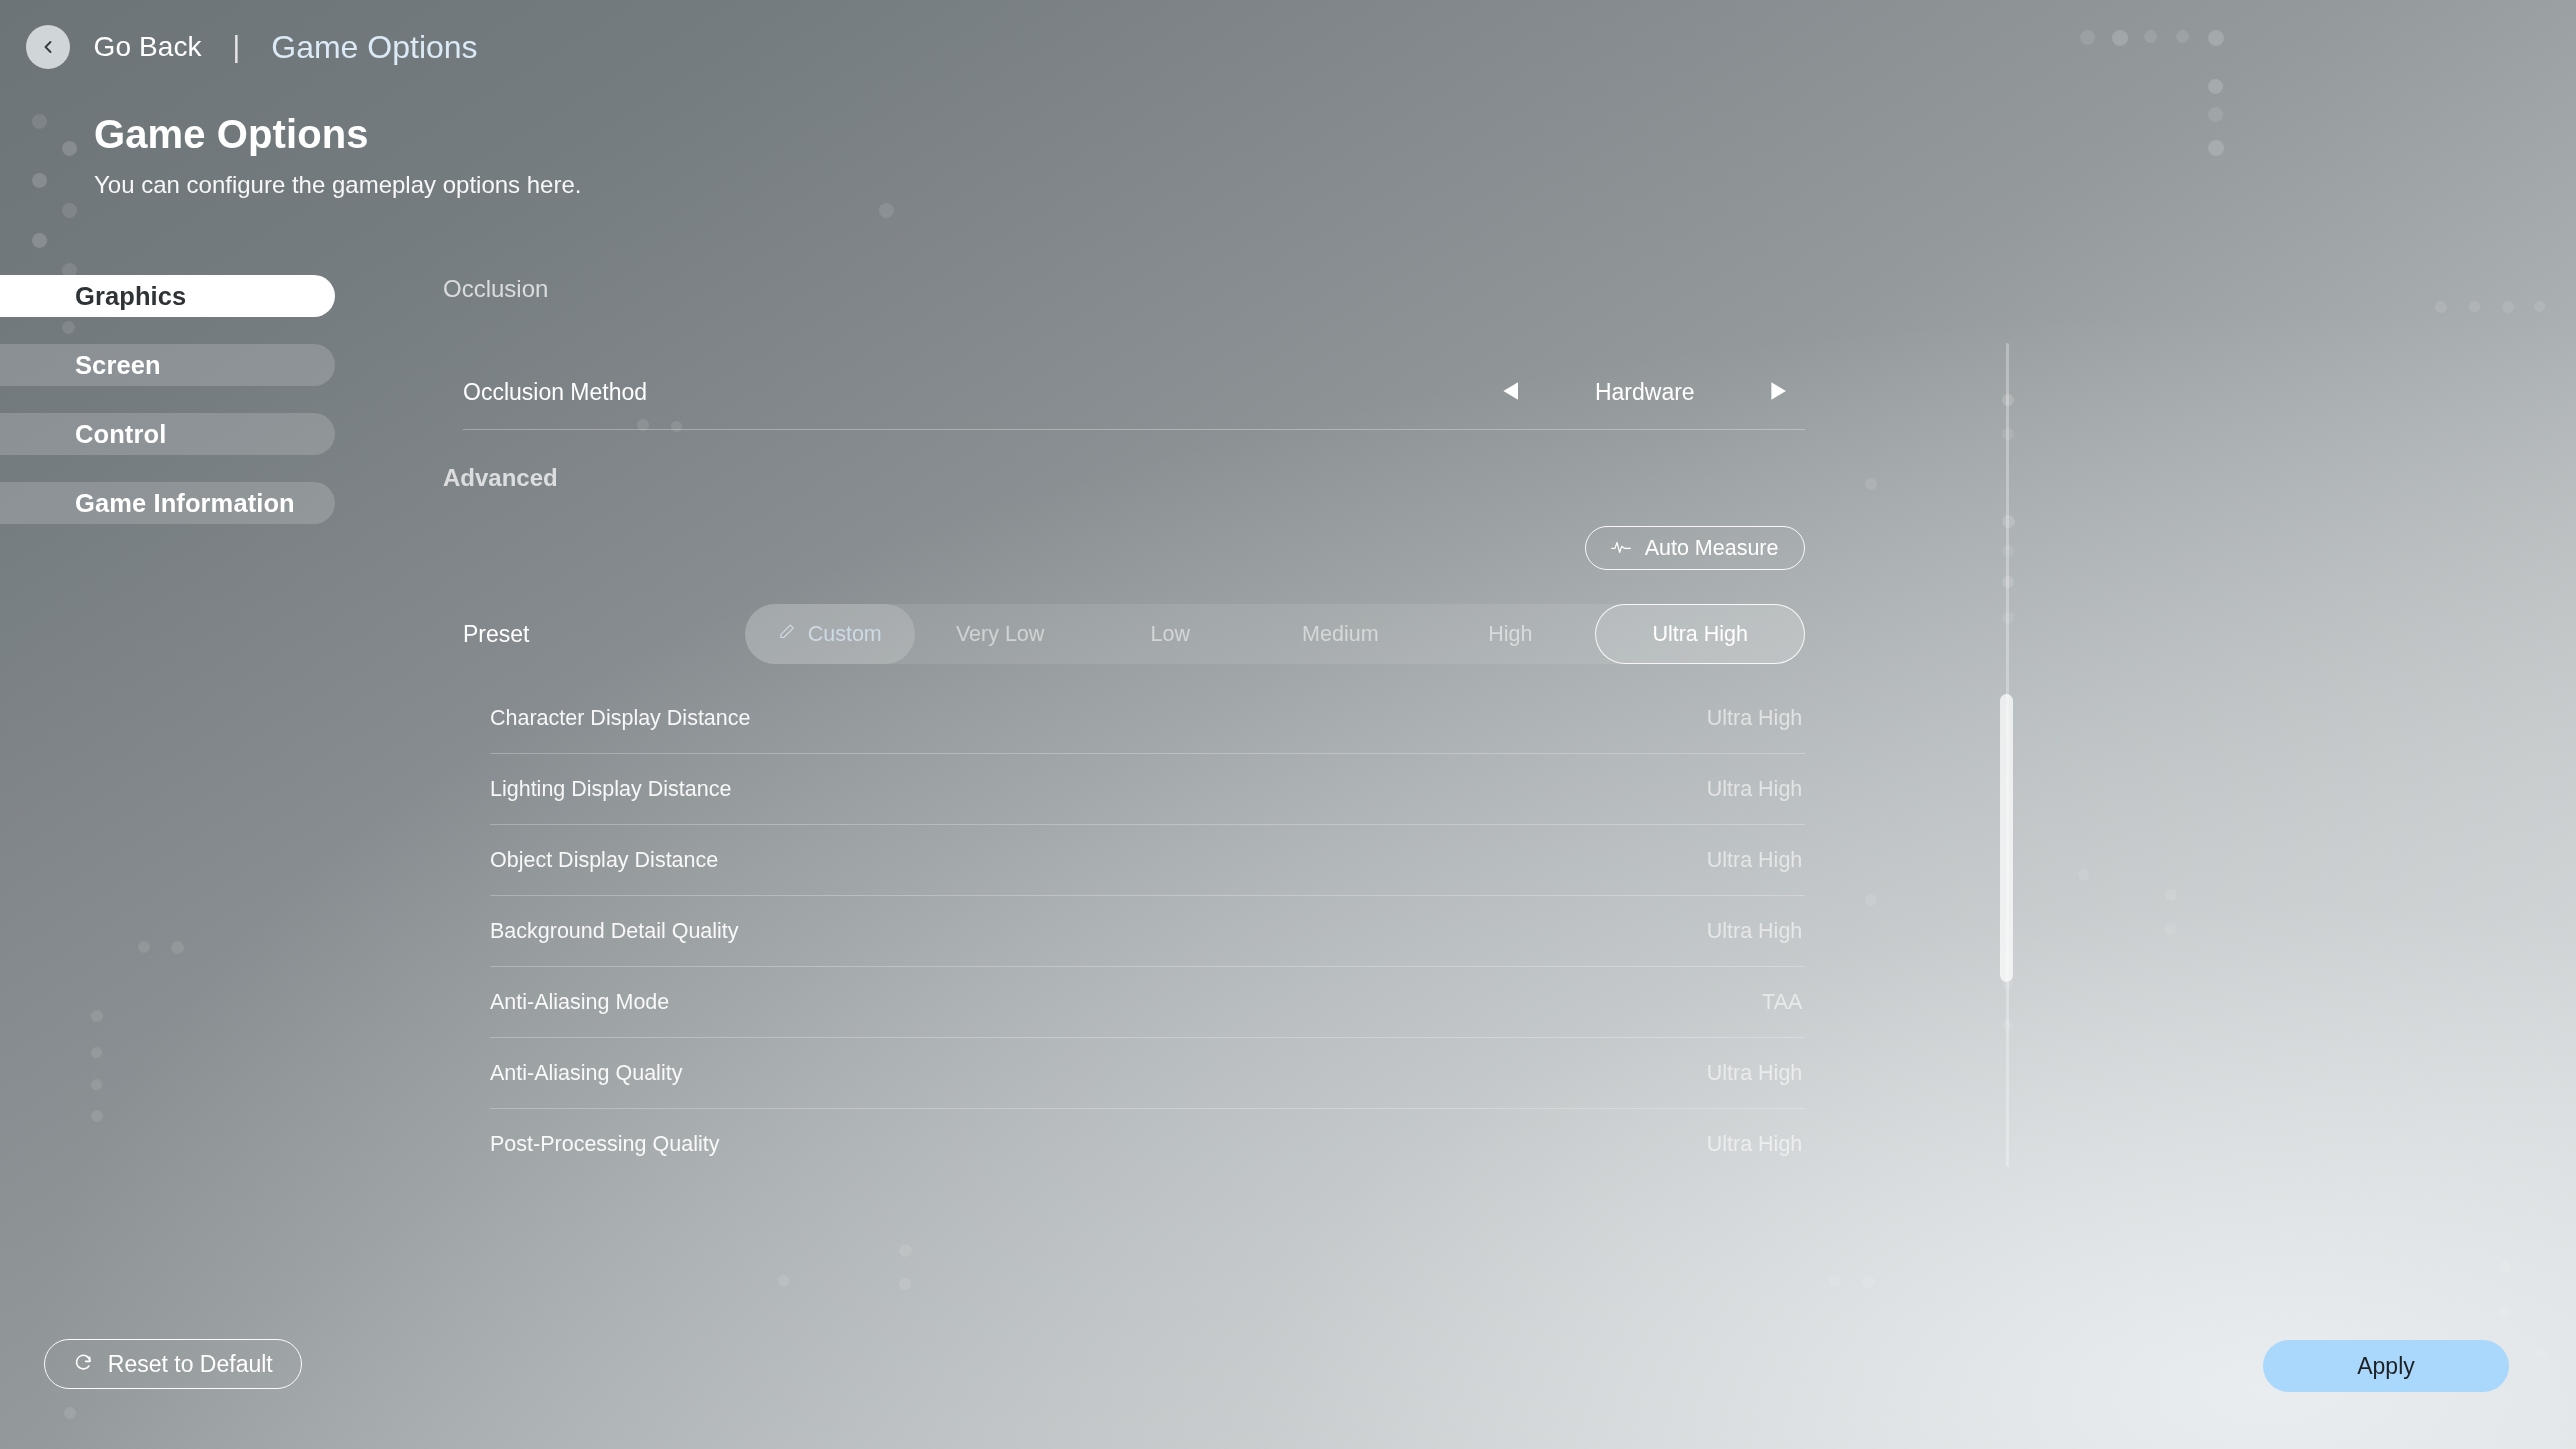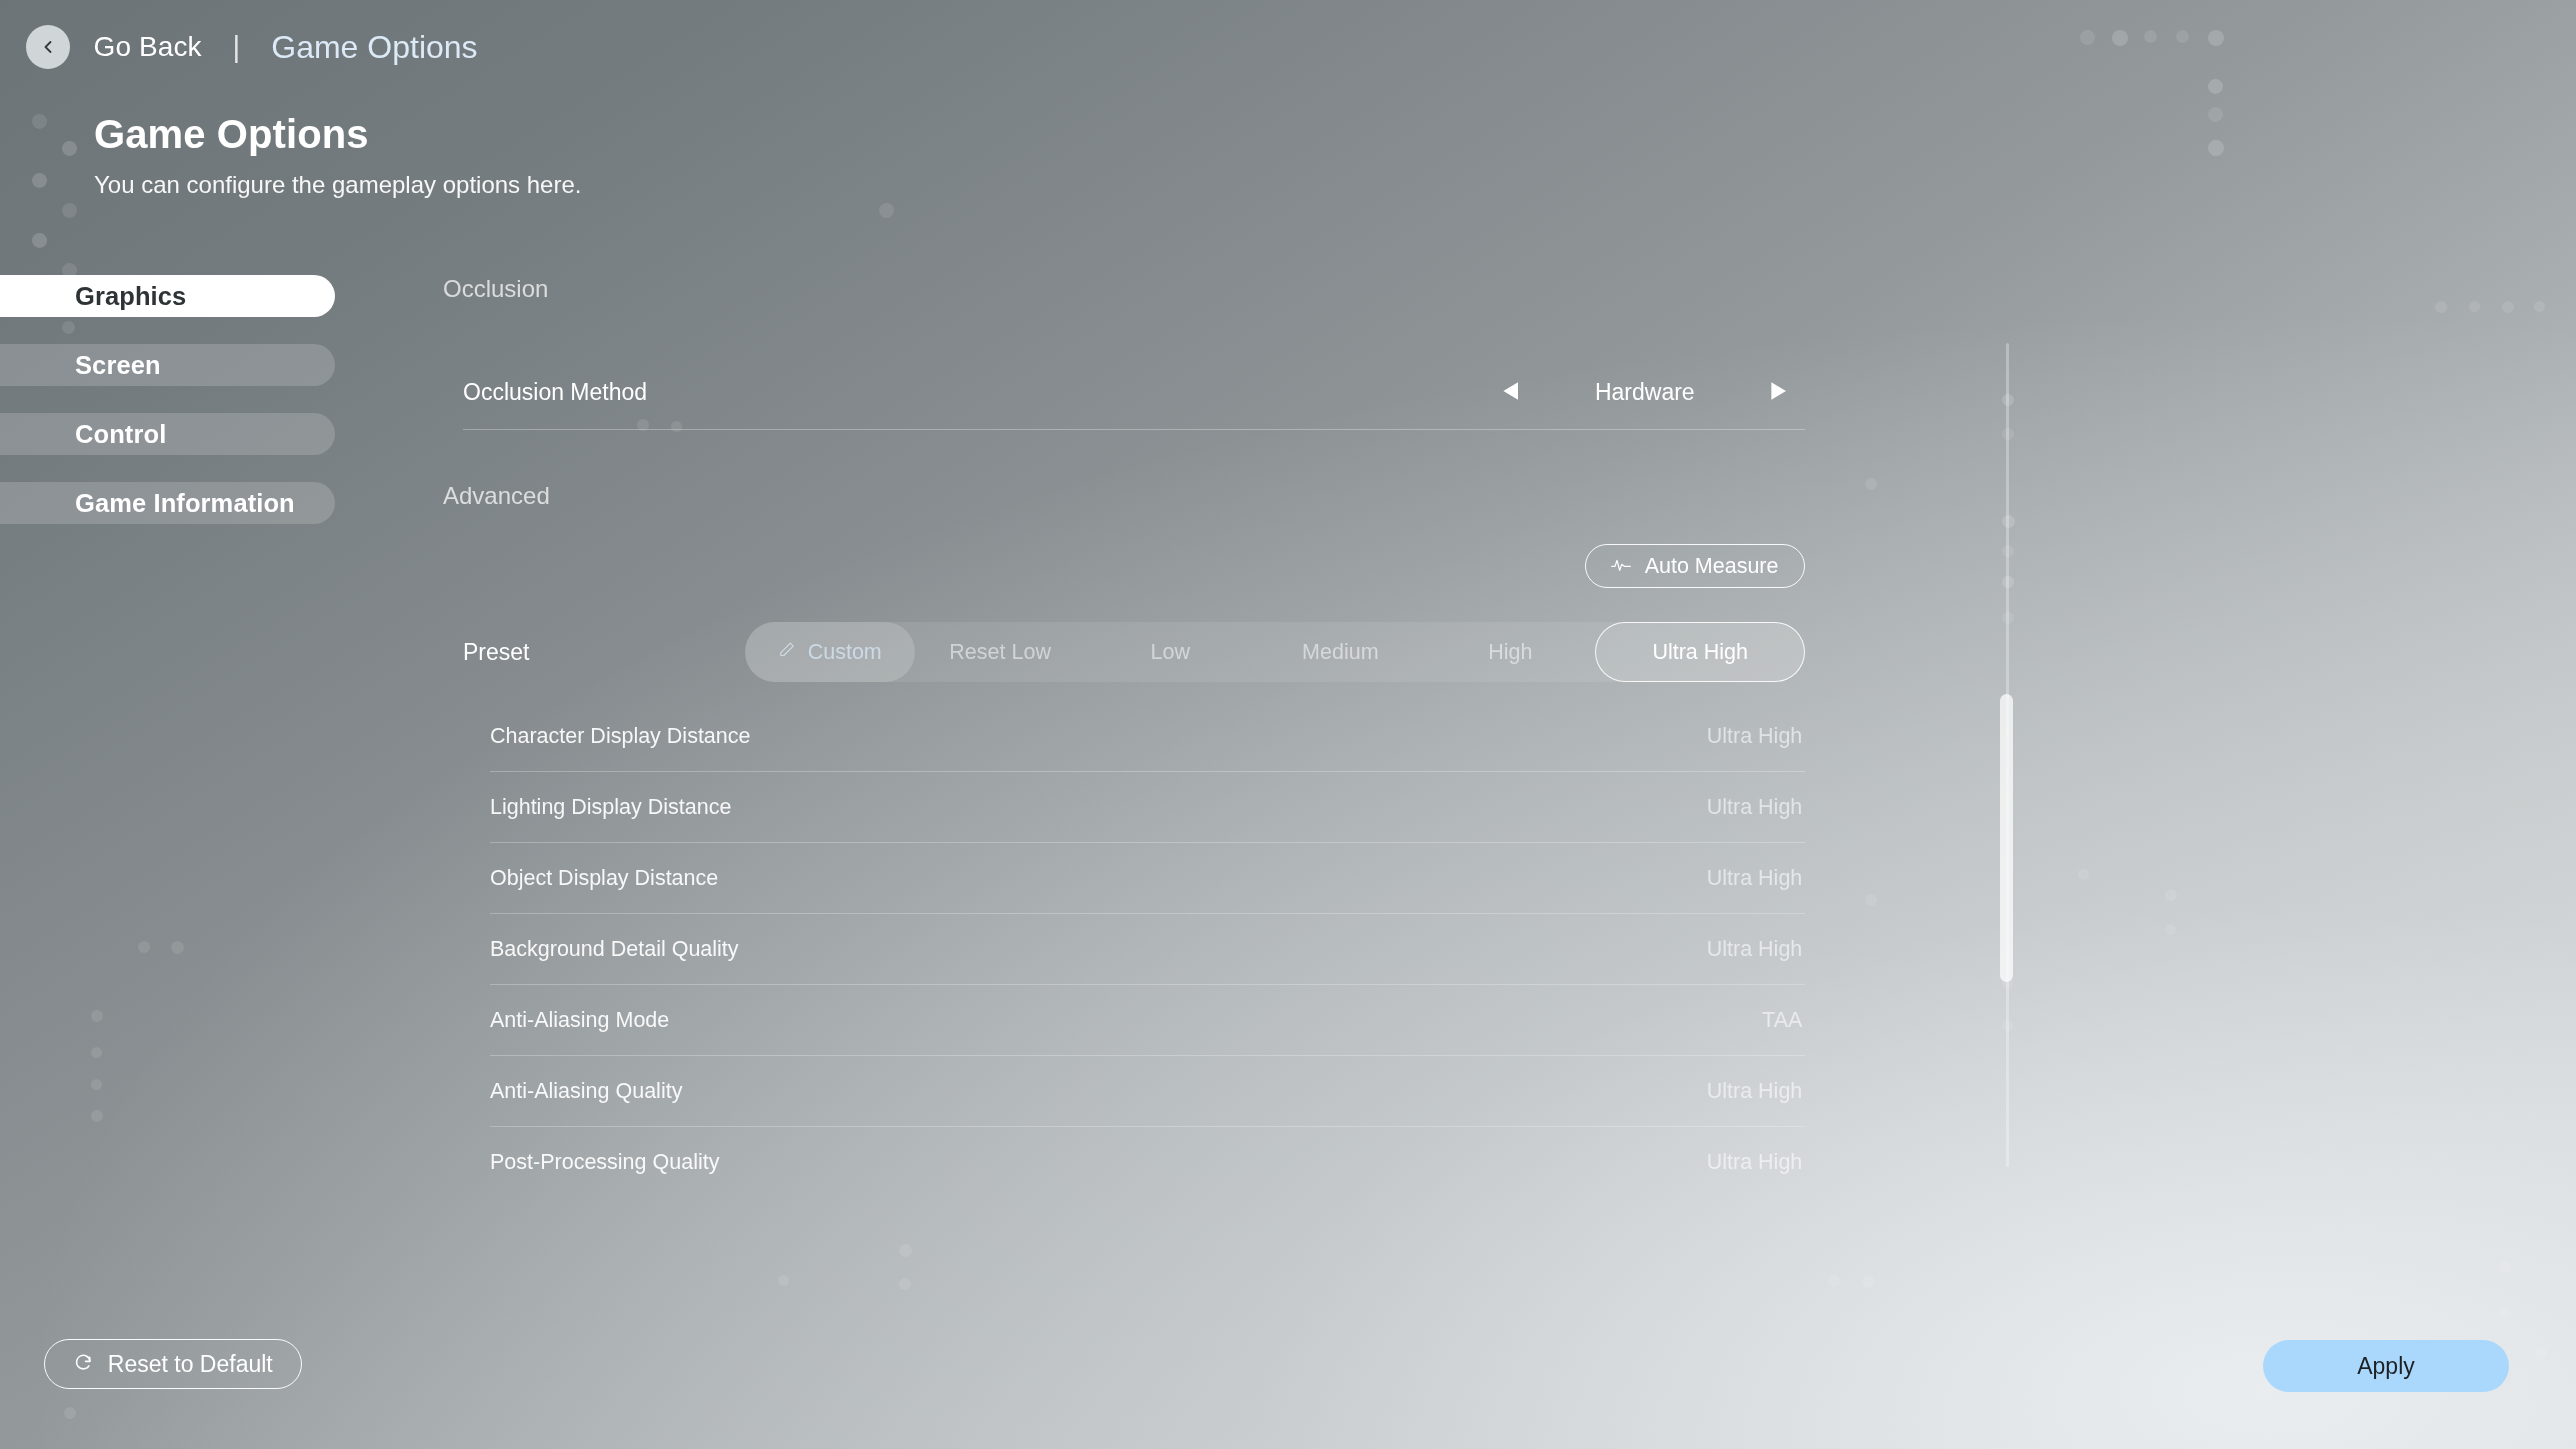--- a/index.html
+++ b/index.html
@@ -169,21 +169,22 @@
   }
   #occlusion-value {
     width: 221px;
     text-align: center;
     font-size: 23px;
     color: #ffffff;
   }
 
   
   #advanced-title {
-    margin-top: 52px;
+    margin-top: 34px;
+    font-weight: bold;
   }
 
   #auto-measure-wrap {
     margin-top: 34px;
     margin-left: 67px;
     width: 1342px;
     display: flex;
     justify-content: flex-end;
   }
   #auto-measure-btn {
@@ -466,21 +467,21 @@
   <div id="preset-row">
     <div class="row-label">Preset</div>
     <div id="preset-bar">
         <div class="preset-opt custom">
           <span><svg width="17.4" height="17.4" viewBox="0 0 24 24" fill="none" stroke="rgba(220,234,245,0.75)" stroke-width="1.7" stroke-linecap="round" stroke-linejoin="round">
               <path d="M17 3l4 4L8 20H4v-4L17 3z"></path>
             </svg></span>
           <span>Custom</span>
         </div>
         <div class="preset-opt">
-          <span>Reset Low</span>
+          <span>Very Low</span>
         </div>
         <div class="preset-opt">
           <span>Low</span>
         </div>
         <div class="preset-opt">
           <span>Medium</span>
         </div>
         <div class="preset-opt">
           <span>High</span>
         </div>

